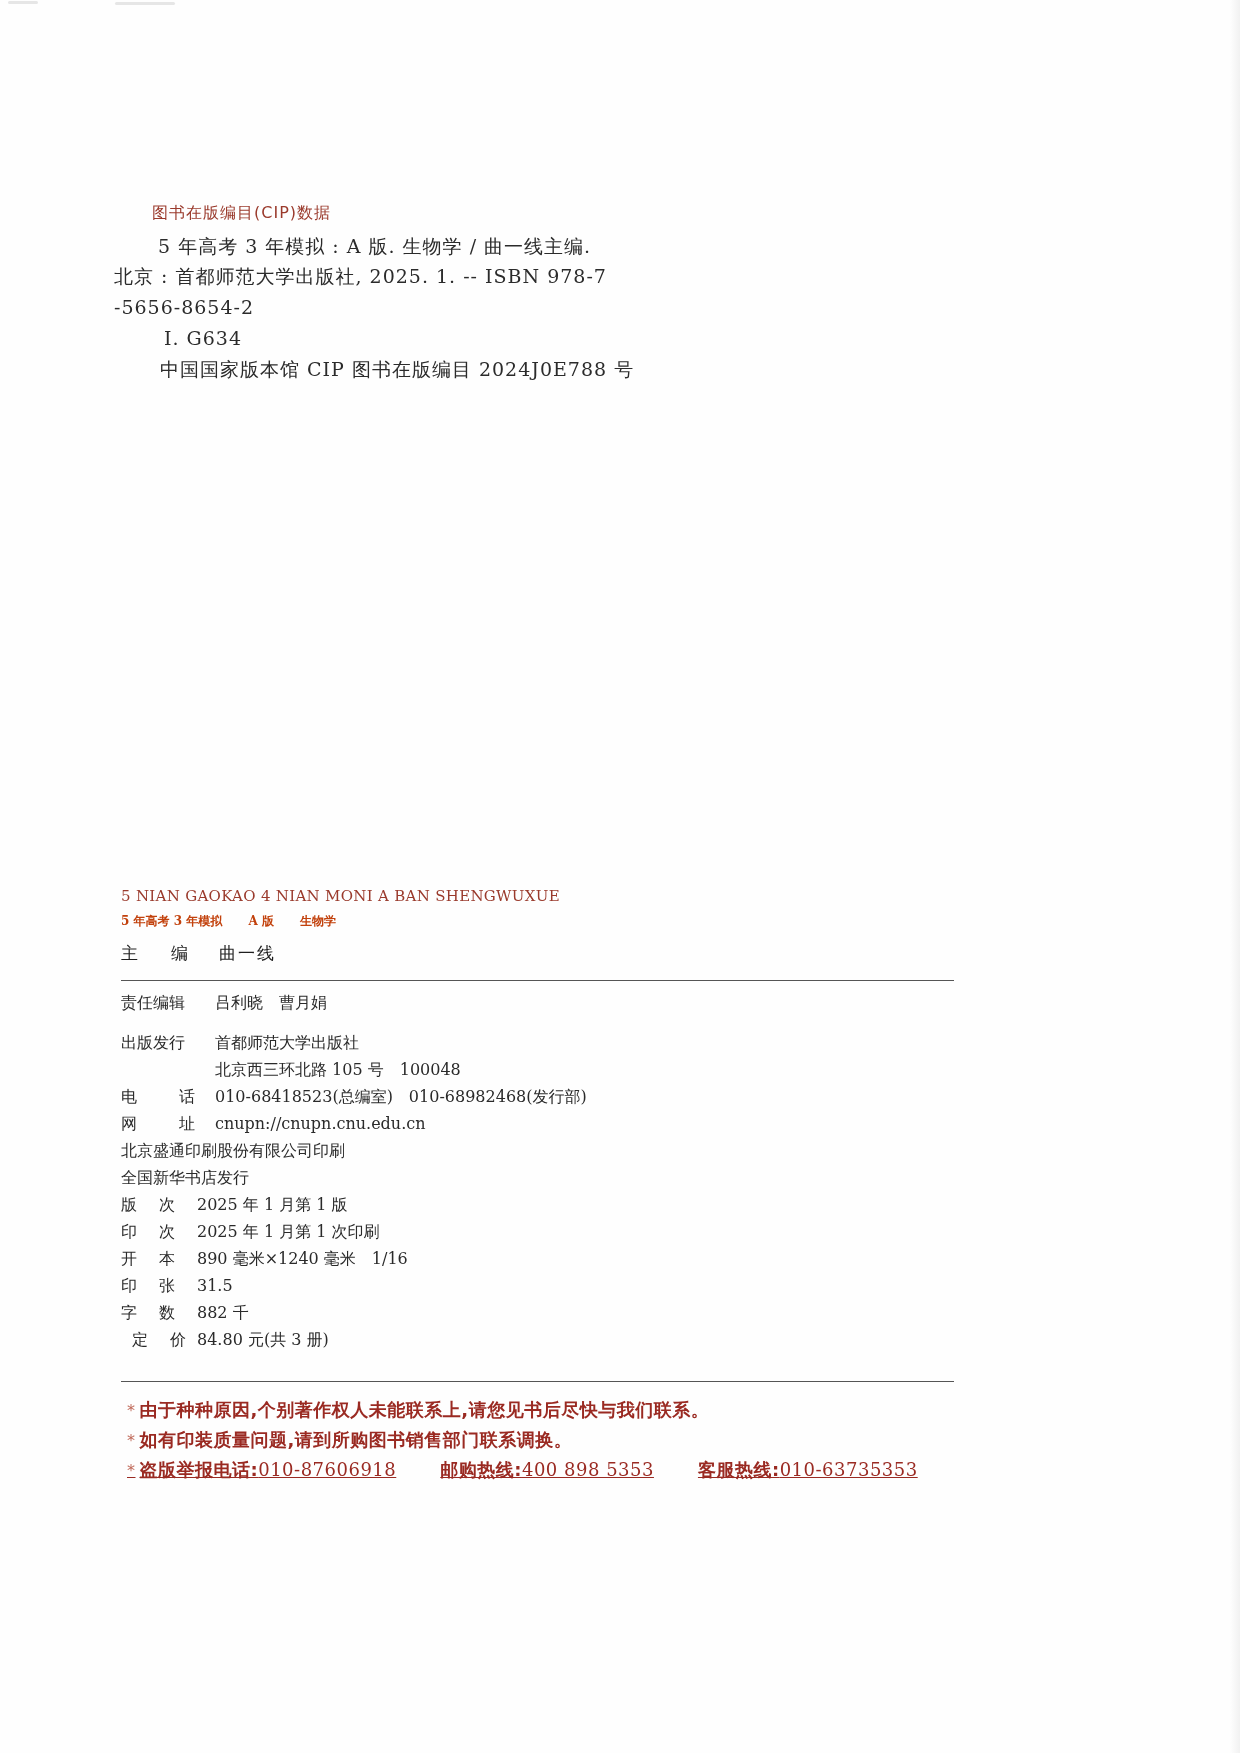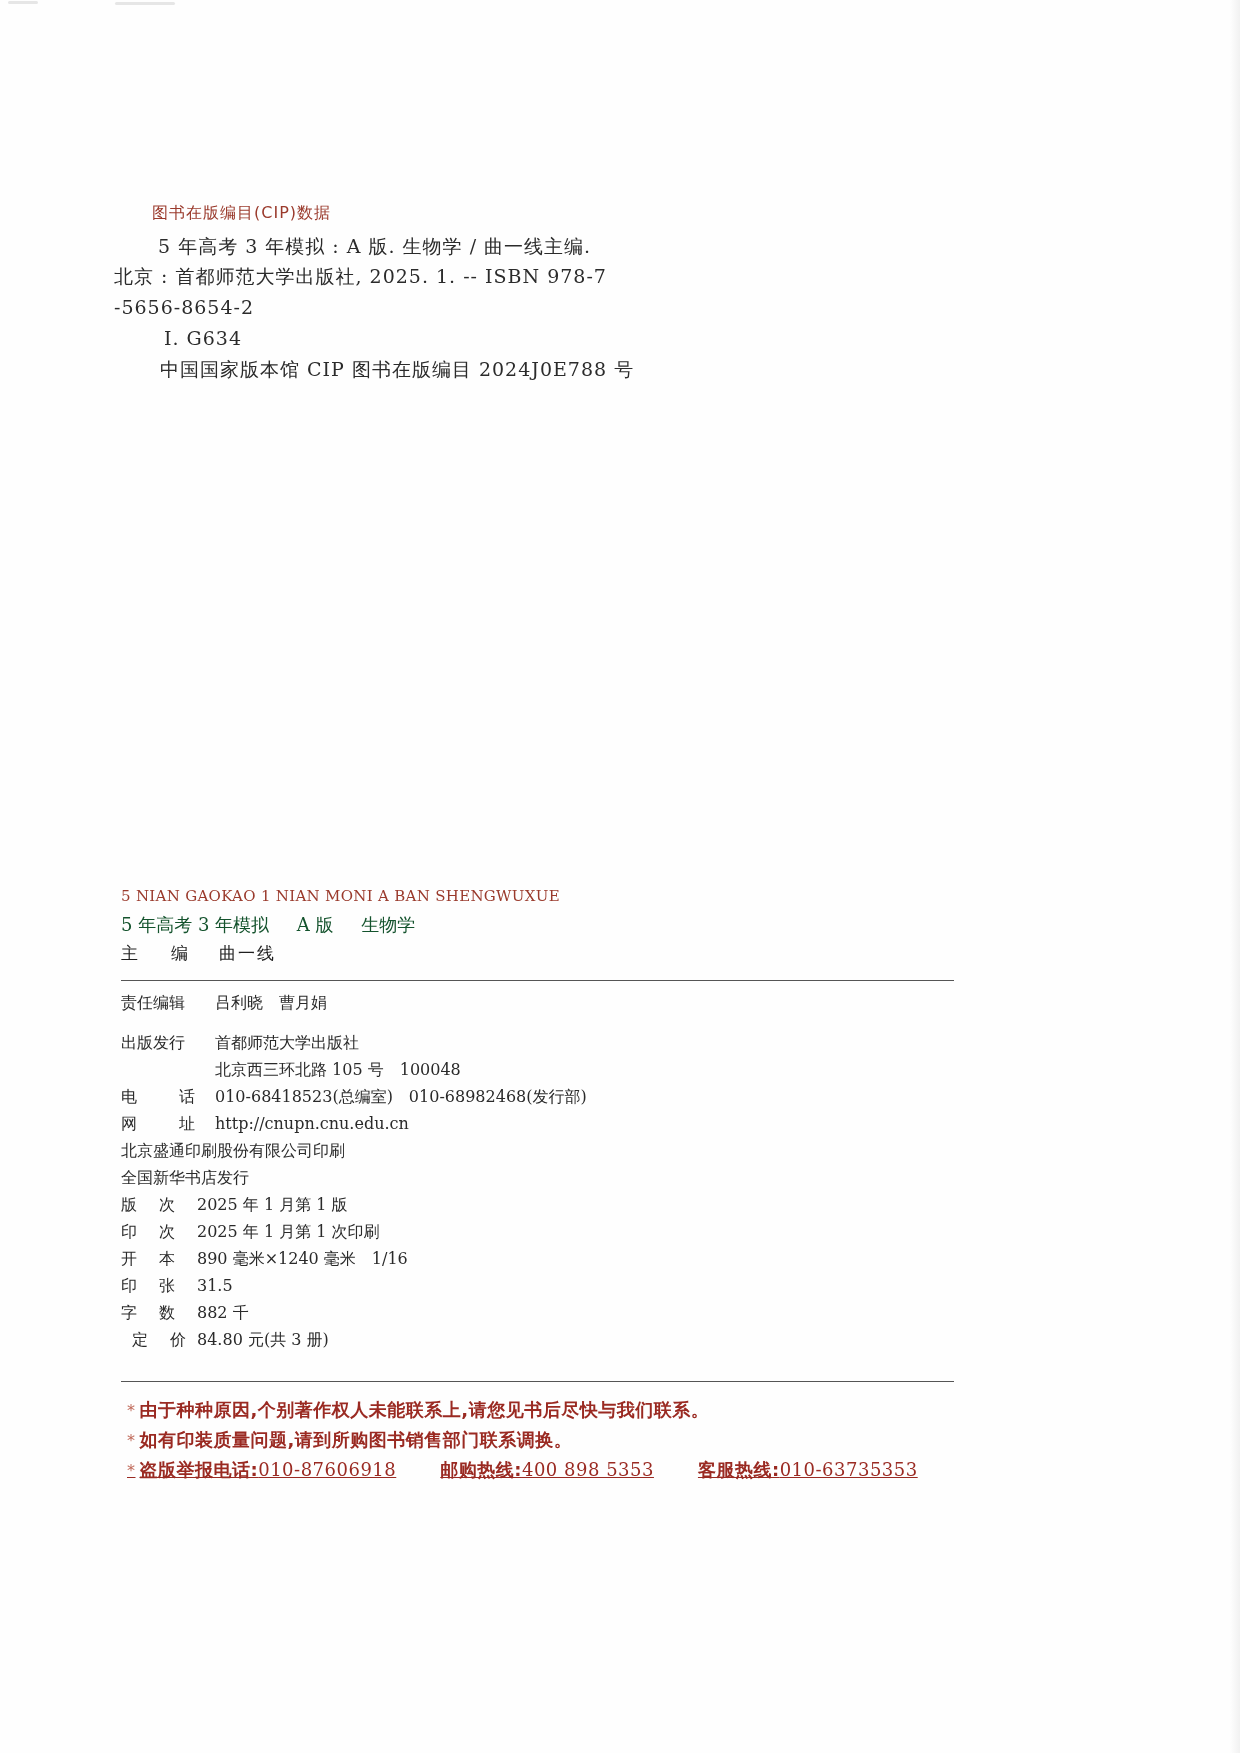--- a/index.html
+++ b/index.html
@@ -48,23 +48,23 @@
 
     
     .pinyin {
       left: 121px; top: 887px;
       font-size: 15px;
       color: #9a3a2c;
       letter-spacing: 0.3px;
     }
     .cn-title {
       left: 121px; top: 913px;
-      font-size: 18px;
-      color: #14532d;
-      font-weight: normal;
+      font-size: 12px;
+      color: #c2410c;
+      font-weight: bold;
     }
     .cn-title span { margin-right: 22px; }
     .chief-editor {
       left: 121px; top: 942px;
       font-size: 17px;
       color: #1e1e1e;
     }
     .rule {
       position: absolute;
       left: 121px;
@@ -117,21 +117,21 @@
 <div class="scan-mark" style="left:115px;top:2px;width:60px;"></div>
 <div class="page-edge-right"></div>
 
 <div class="abs cip-title">图书在版编目(CIP)数据</div>
 <div class="abs cip-line" style="left:158px;top:234px;text-align:right;">5 年高考 3 年模拟 : A 版. 生物学 / 曲一线主编.</div>
 <div class="abs cip-line" style="left:114px;top:264px;">北京 : 首都师范大学出版社, 2025. 1. -- ISBN 978-7</div>
 <div class="abs cip-line" style="left:114px;top:295px;">-5656-8654-2</div>
 <div class="abs cip-line" style="left:164px;top:326px;">Ⅰ. G634</div>
 <div class="abs cip-line" style="left:160px;top:357px;">中国国家版本馆 CIP 图书在版编目 2024J0E788 号</div>
 
-<div class="abs pinyin">5 NIAN GAOKAO 1 NIAN MONI A BAN SHENGWUXUE</div>
+<div class="abs pinyin">5 NIAN GAOKAO 4 NIAN MONI A BAN SHENGWUXUE</div>
 <div class="abs cn-title">
   <span>5 年高考 3 年模拟</span>
   <span>A 版</span>
   <span>生物学</span>
 </div>
 <div class="abs chief-editor">
   <span style="display:inline-block;width:50px;">主</span><span style="display:inline-block;width:48px;">编</span><span style="letter-spacing:2px;">曲一线</span>
 </div>
 
 <div class="rule" style="top:980px;"></div>
@@ -143,21 +143,21 @@
 <div class="abs info" style="left:121px;top:1033px;">
   <span class="lbl">出版发行</span><span>首都师范大学出版社</span>
 </div>
 <div class="abs info" style="left:215px;top:1060px;">北京西三环北路 105 号　100048</div>
 
 <div class="abs info" style="left:121px;top:1087px;">
   <span class="lbl-spaced" style="width:58px;">电</span><span class="lbl-spaced" style="width:36px;">话</span><span>010-68418523(总编室)　010-68982468(发行部)</span>
 </div>
 
 <div class="abs info" style="left:121px;top:1114px;">
-  <span class="lbl-spaced" style="width:58px;">网</span><span class="lbl-spaced" style="width:36px;">址</span><span>http://cnupn.cnu.edu.cn</span>
+  <span class="lbl-spaced" style="width:58px;">网</span><span class="lbl-spaced" style="width:36px;">址</span><span>cnupn://cnupn.cnu.edu.cn</span>
 </div>
 
 <div class="abs info" style="left:121px;top:1141px;">北京盛通印刷股份有限公司印刷</div>
 <div class="abs info" style="left:121px;top:1168px;">全国新华书店发行</div>
 
 <div class="abs info" style="left:121px;top:1195px;">
   <span class="lbl-spaced" style="width:38px;">版</span><span class="lbl-spaced" style="width:38px;">次</span><span>2025 年 1 月第 1 版</span>
 </div>
 <div class="abs info" style="left:121px;top:1222px;">
   <span class="lbl-spaced" style="width:38px;">印</span><span class="lbl-spaced" style="width:38px;">次</span><span>2025 年 1 月第 1 次印刷</span>

